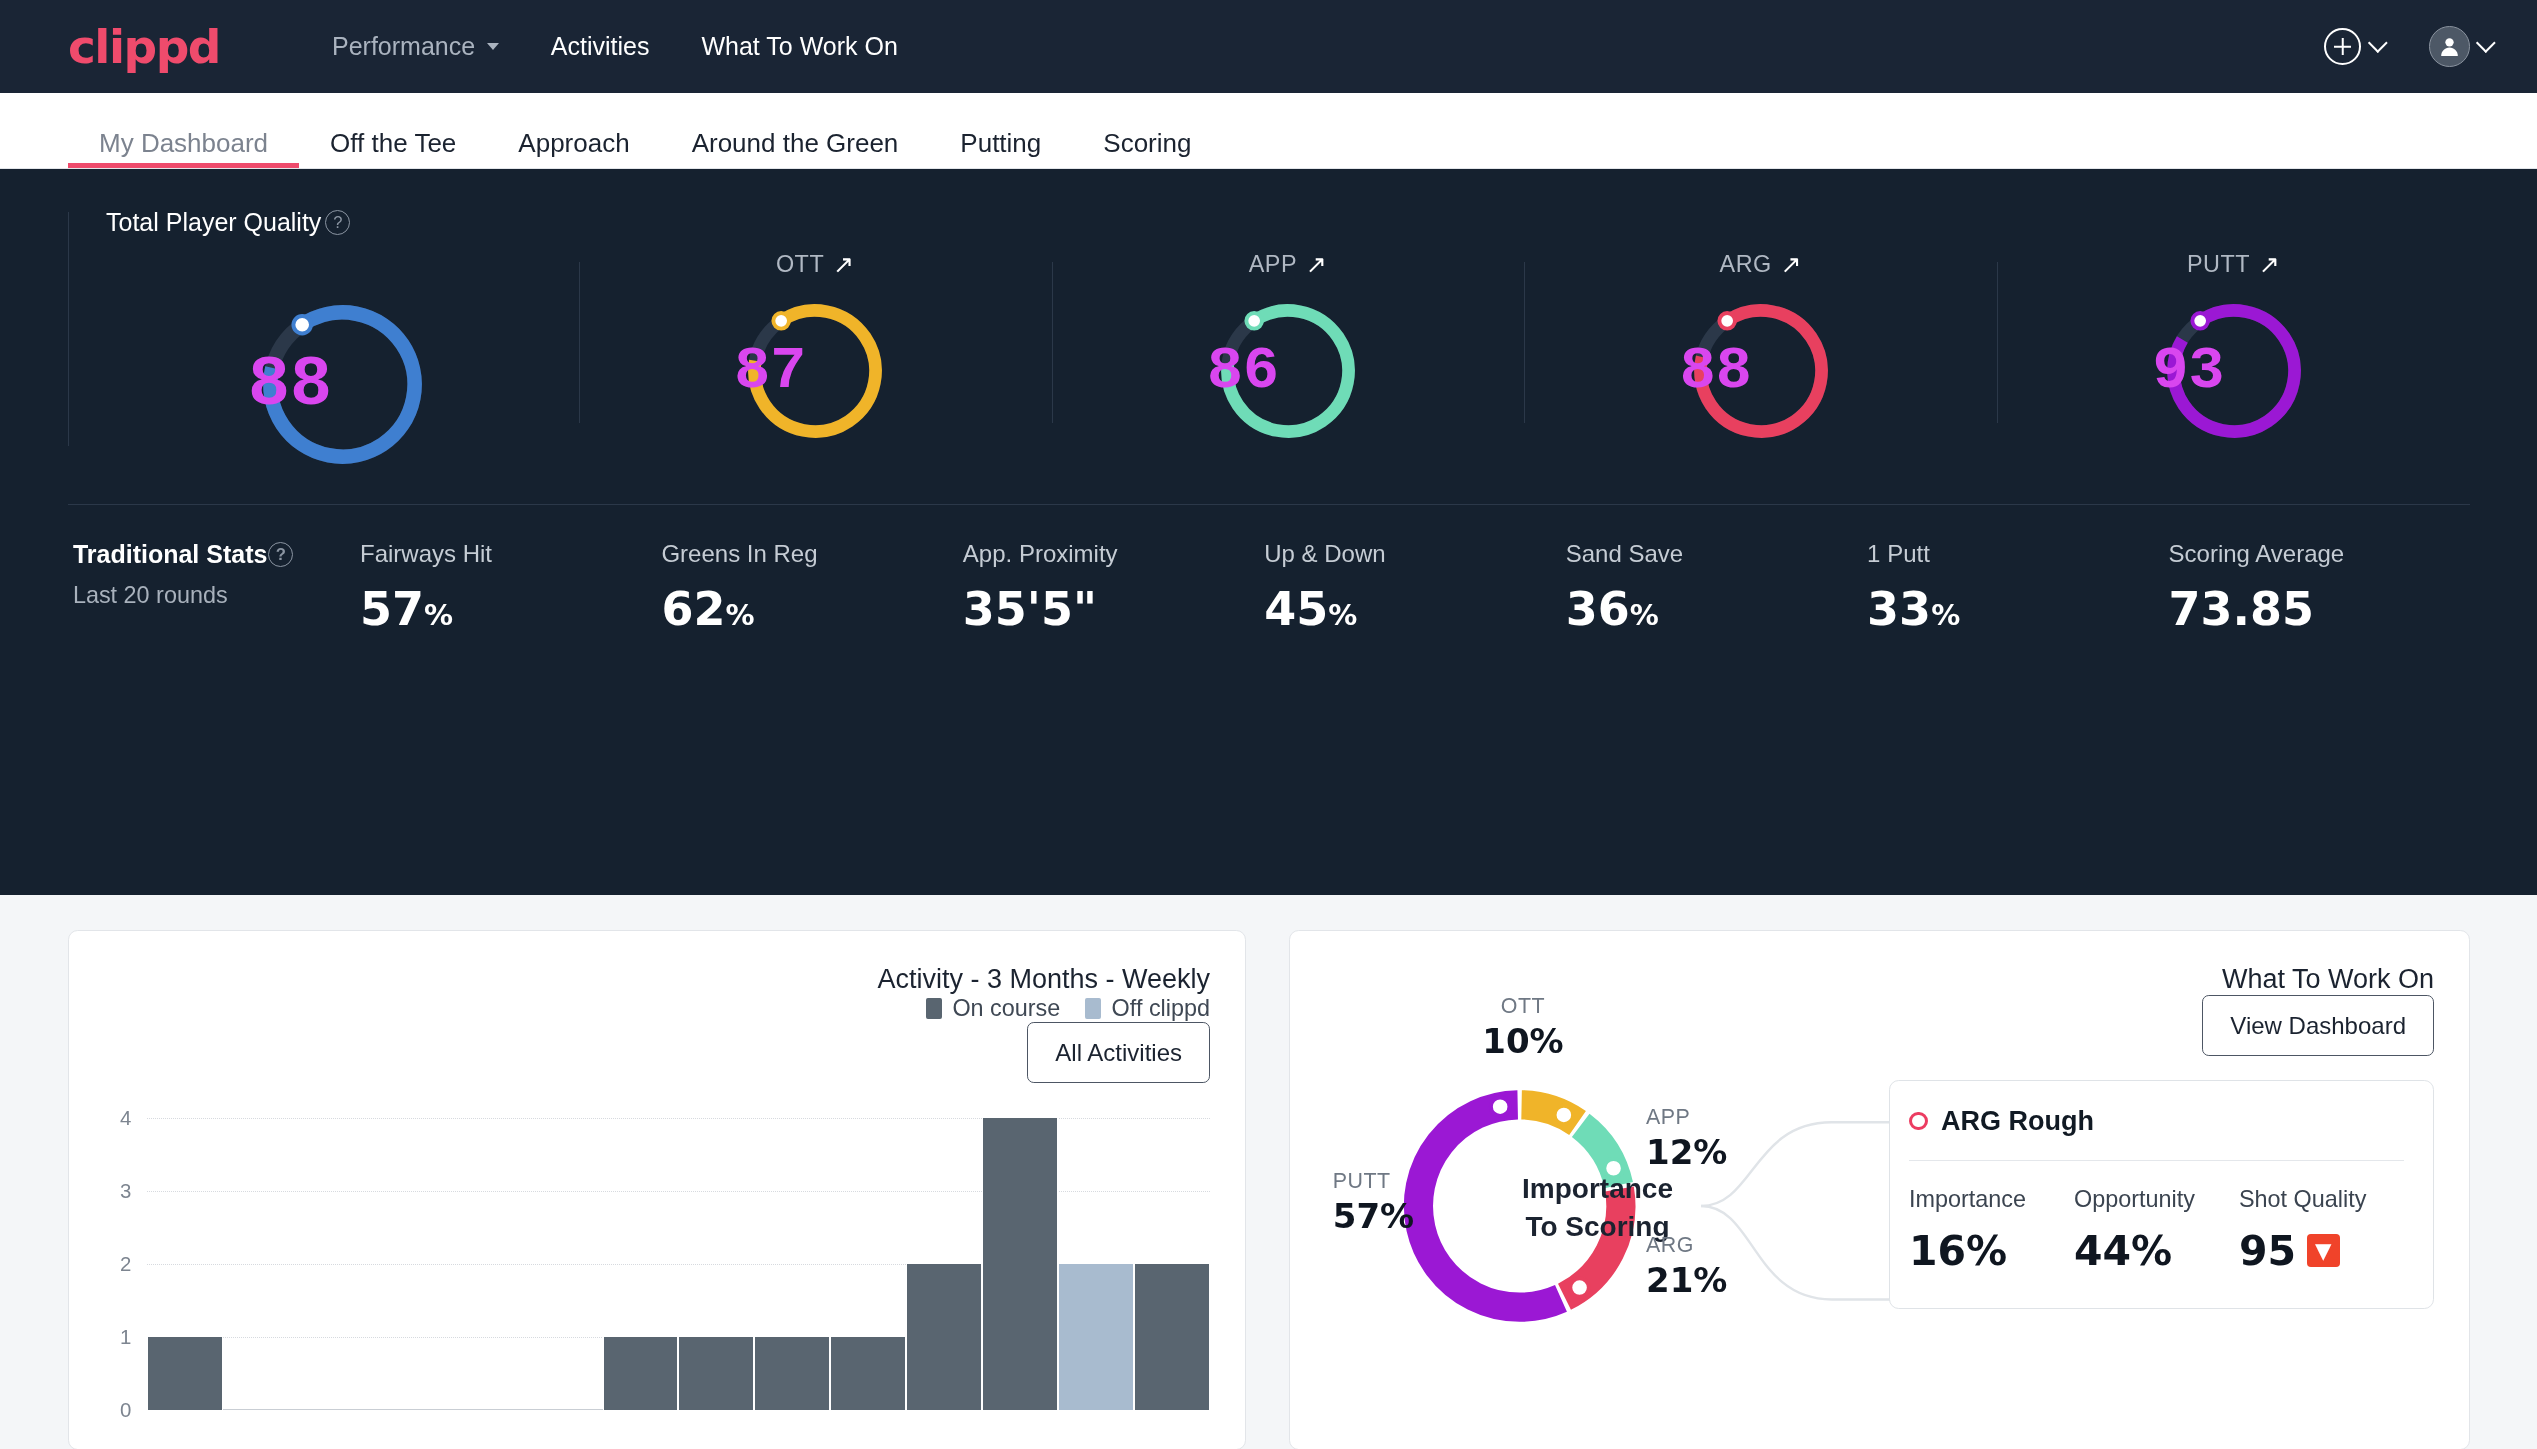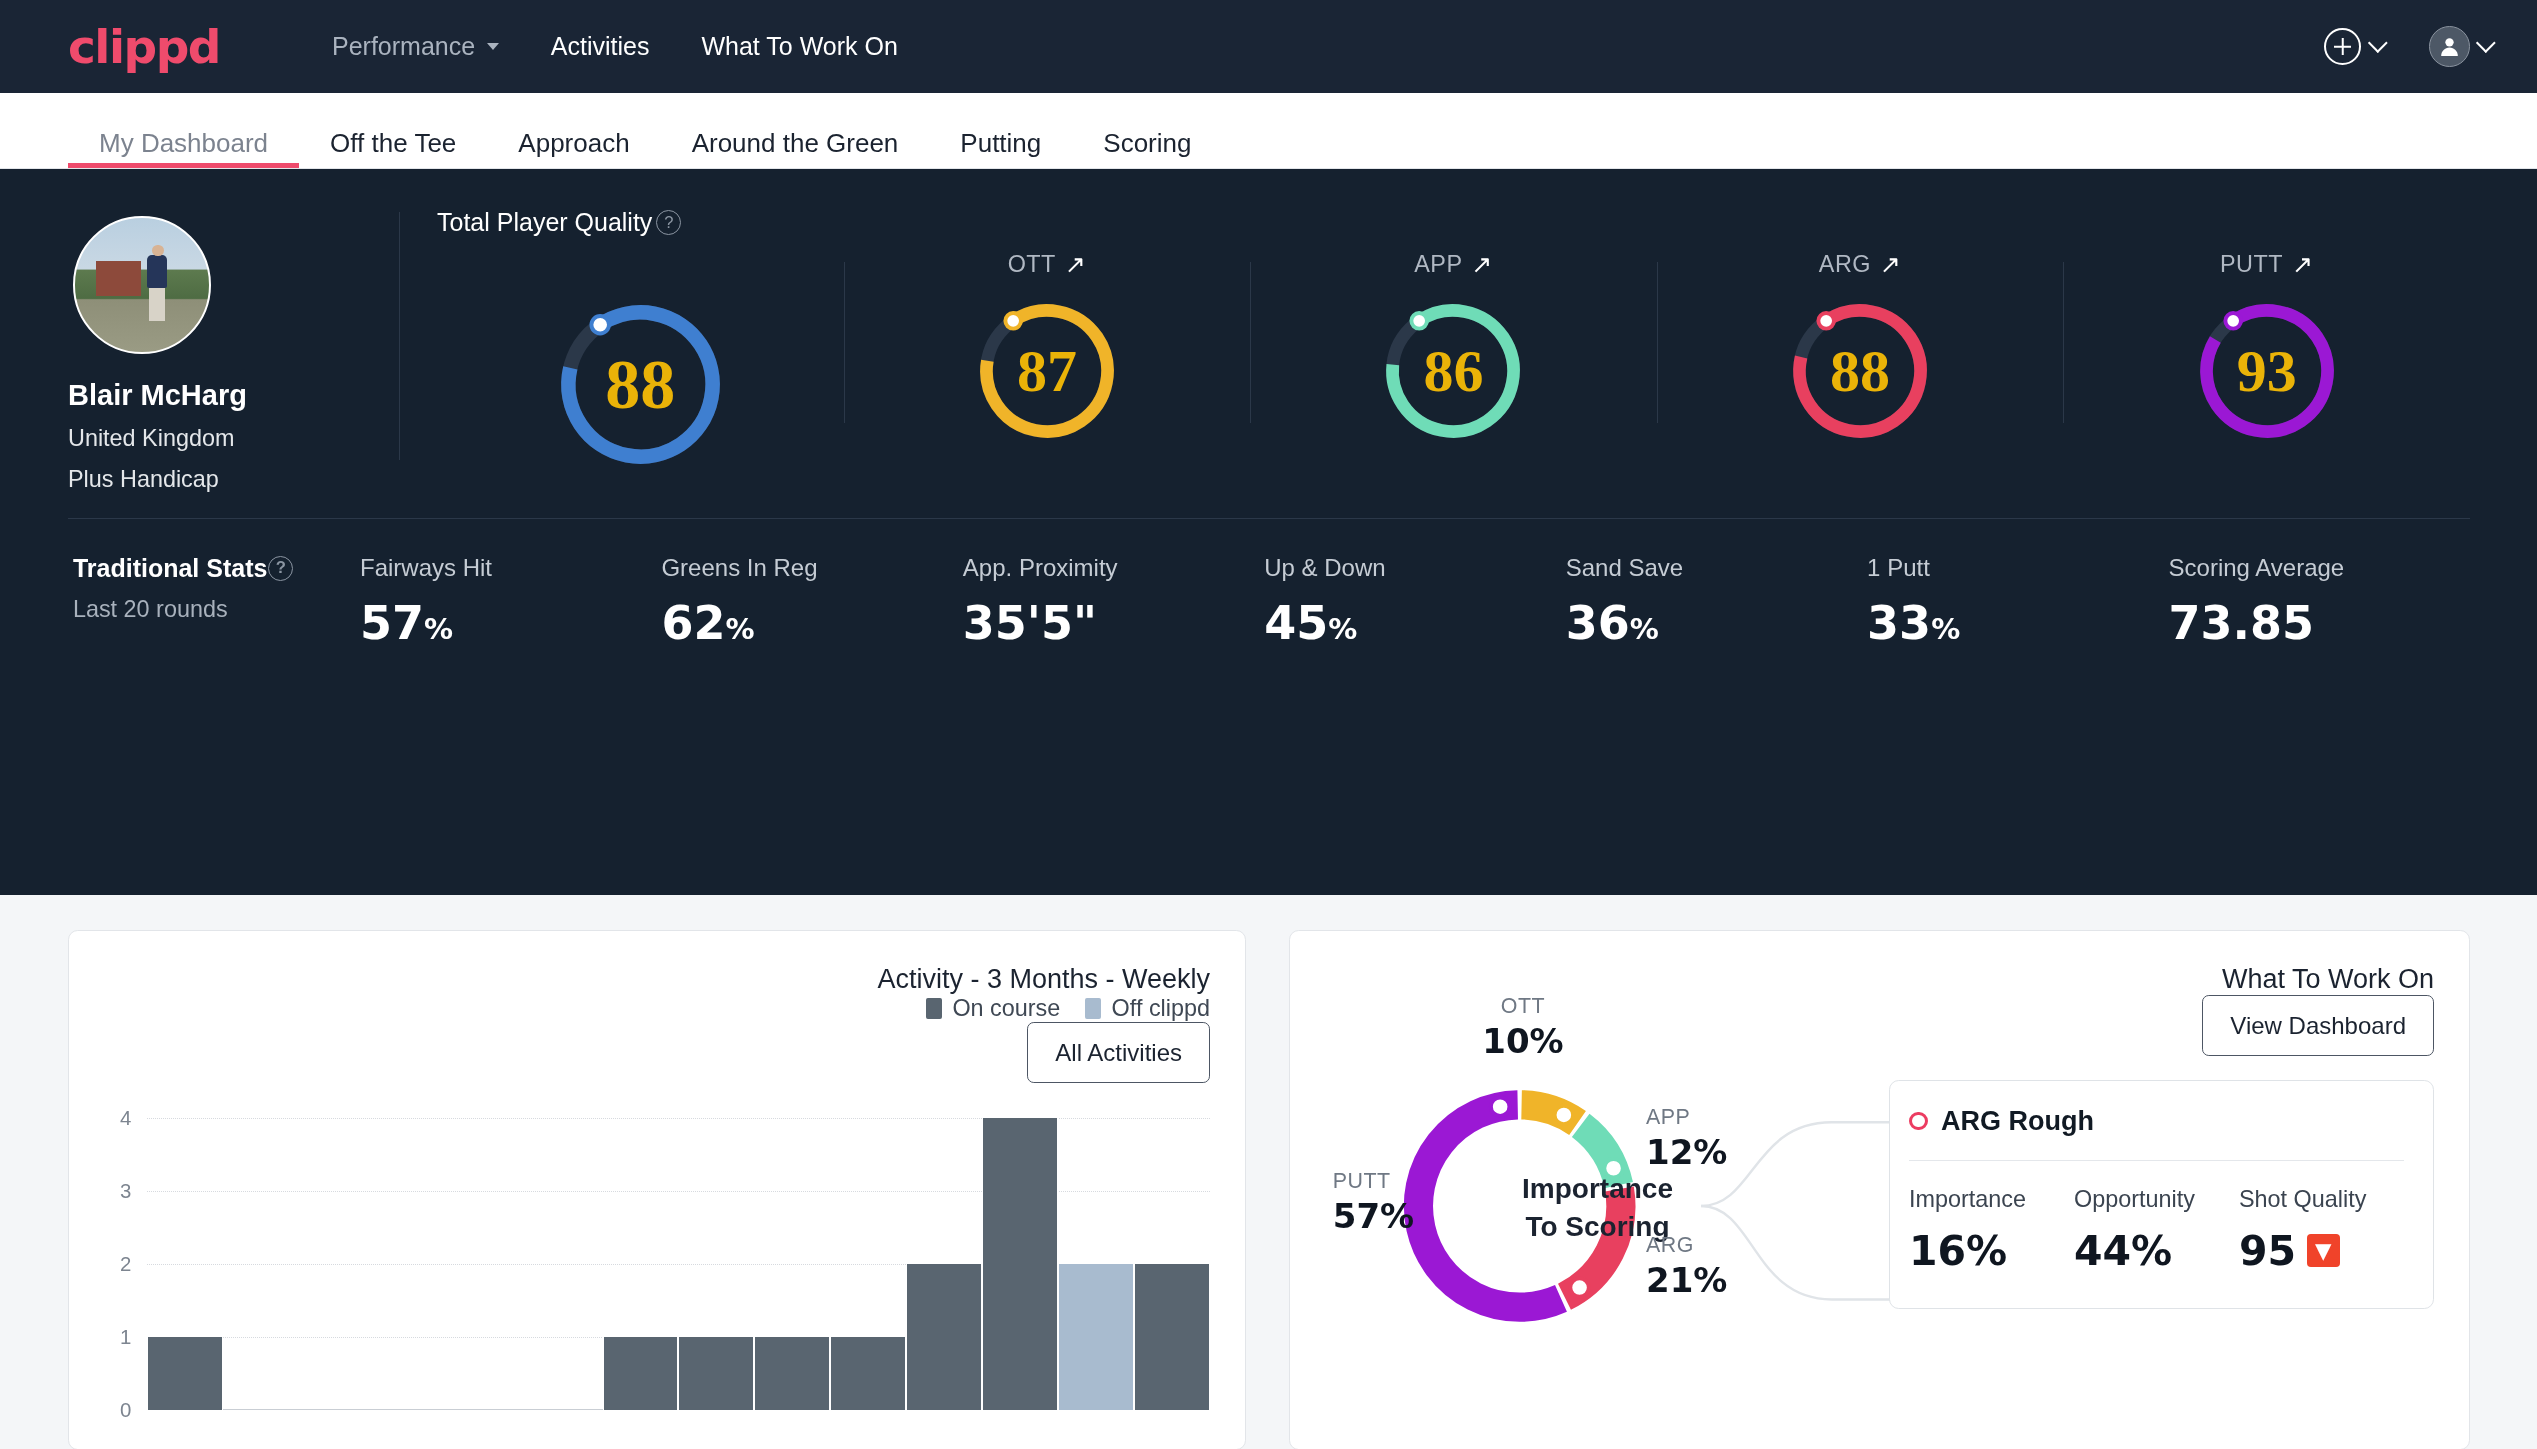--- a/index.html
+++ b/index.html
@@ -174,23 +174,23 @@
   .gauge-label {
     color: #b0b8c3; font-size: 23.4px; margin-bottom: 12.7px;
     display: flex; align-items: center; gap: 8.8px;
     letter-spacing: 0.5px;
   }
   .arrow-up { font-size: 25px; color: #ffffff; line-height: 1; }
   .gauge-wrap { position: relative; }
   .gauge-val {
     position: absolute; left: 0; right: 0; top: 50%;
     transform: translateY(-50%);
-    text-align: center;
-    color: #eab308; font-weight: bold;
-    font-family: Liberation Serif, serif;
+    text-align: left;
+    color: #d946ef; font-weight: bold;
+    font-family: Liberation Mono, monospace;
   }
   .g-big .gauge-val { font-size: 70px; }
   .g-small .gauge-val { font-size: 60px; }
 
   
   .trad {
     border-top: 1px solid #2b3849;
     margin-top: 25px;
     padding-top: 35px;
     display: flex; align-items: flex-start;
@@ -349,31 +349,20 @@
   <div class="tab">Off the Tee</div>
   <div class="tab">Approach</div>
   <div class="tab">Around the Green</div>
   <div class="tab">Putting</div>
   <div class="tab">Scoring</div>
 </div>
 
 <div class="hero">
   <div class="hero-top">
 
-    <div class="profile">
-      <div class="photo">
-        <div class="bldg"></div>
-        <div class="person-legs"></div>
-        <div class="person-body"></div>
-        <div class="person-head"></div>
-      </div>
-      <div class="profile-name">Blair McHarg</div>
-      <div class="profile-sub">United Kingdom</div>
-      <div class="profile-sub">Plus Handicap</div>
-    </div>
 
     <div class="vdivider"></div>
 
     <div class="quality">
       <div class="quality-head">
         <span>Total Player Quality</span>
         <span class="qmark">?</span>
       </div>
       <div class="gauges" id="gauges">
           <div class="gauge-cell">

